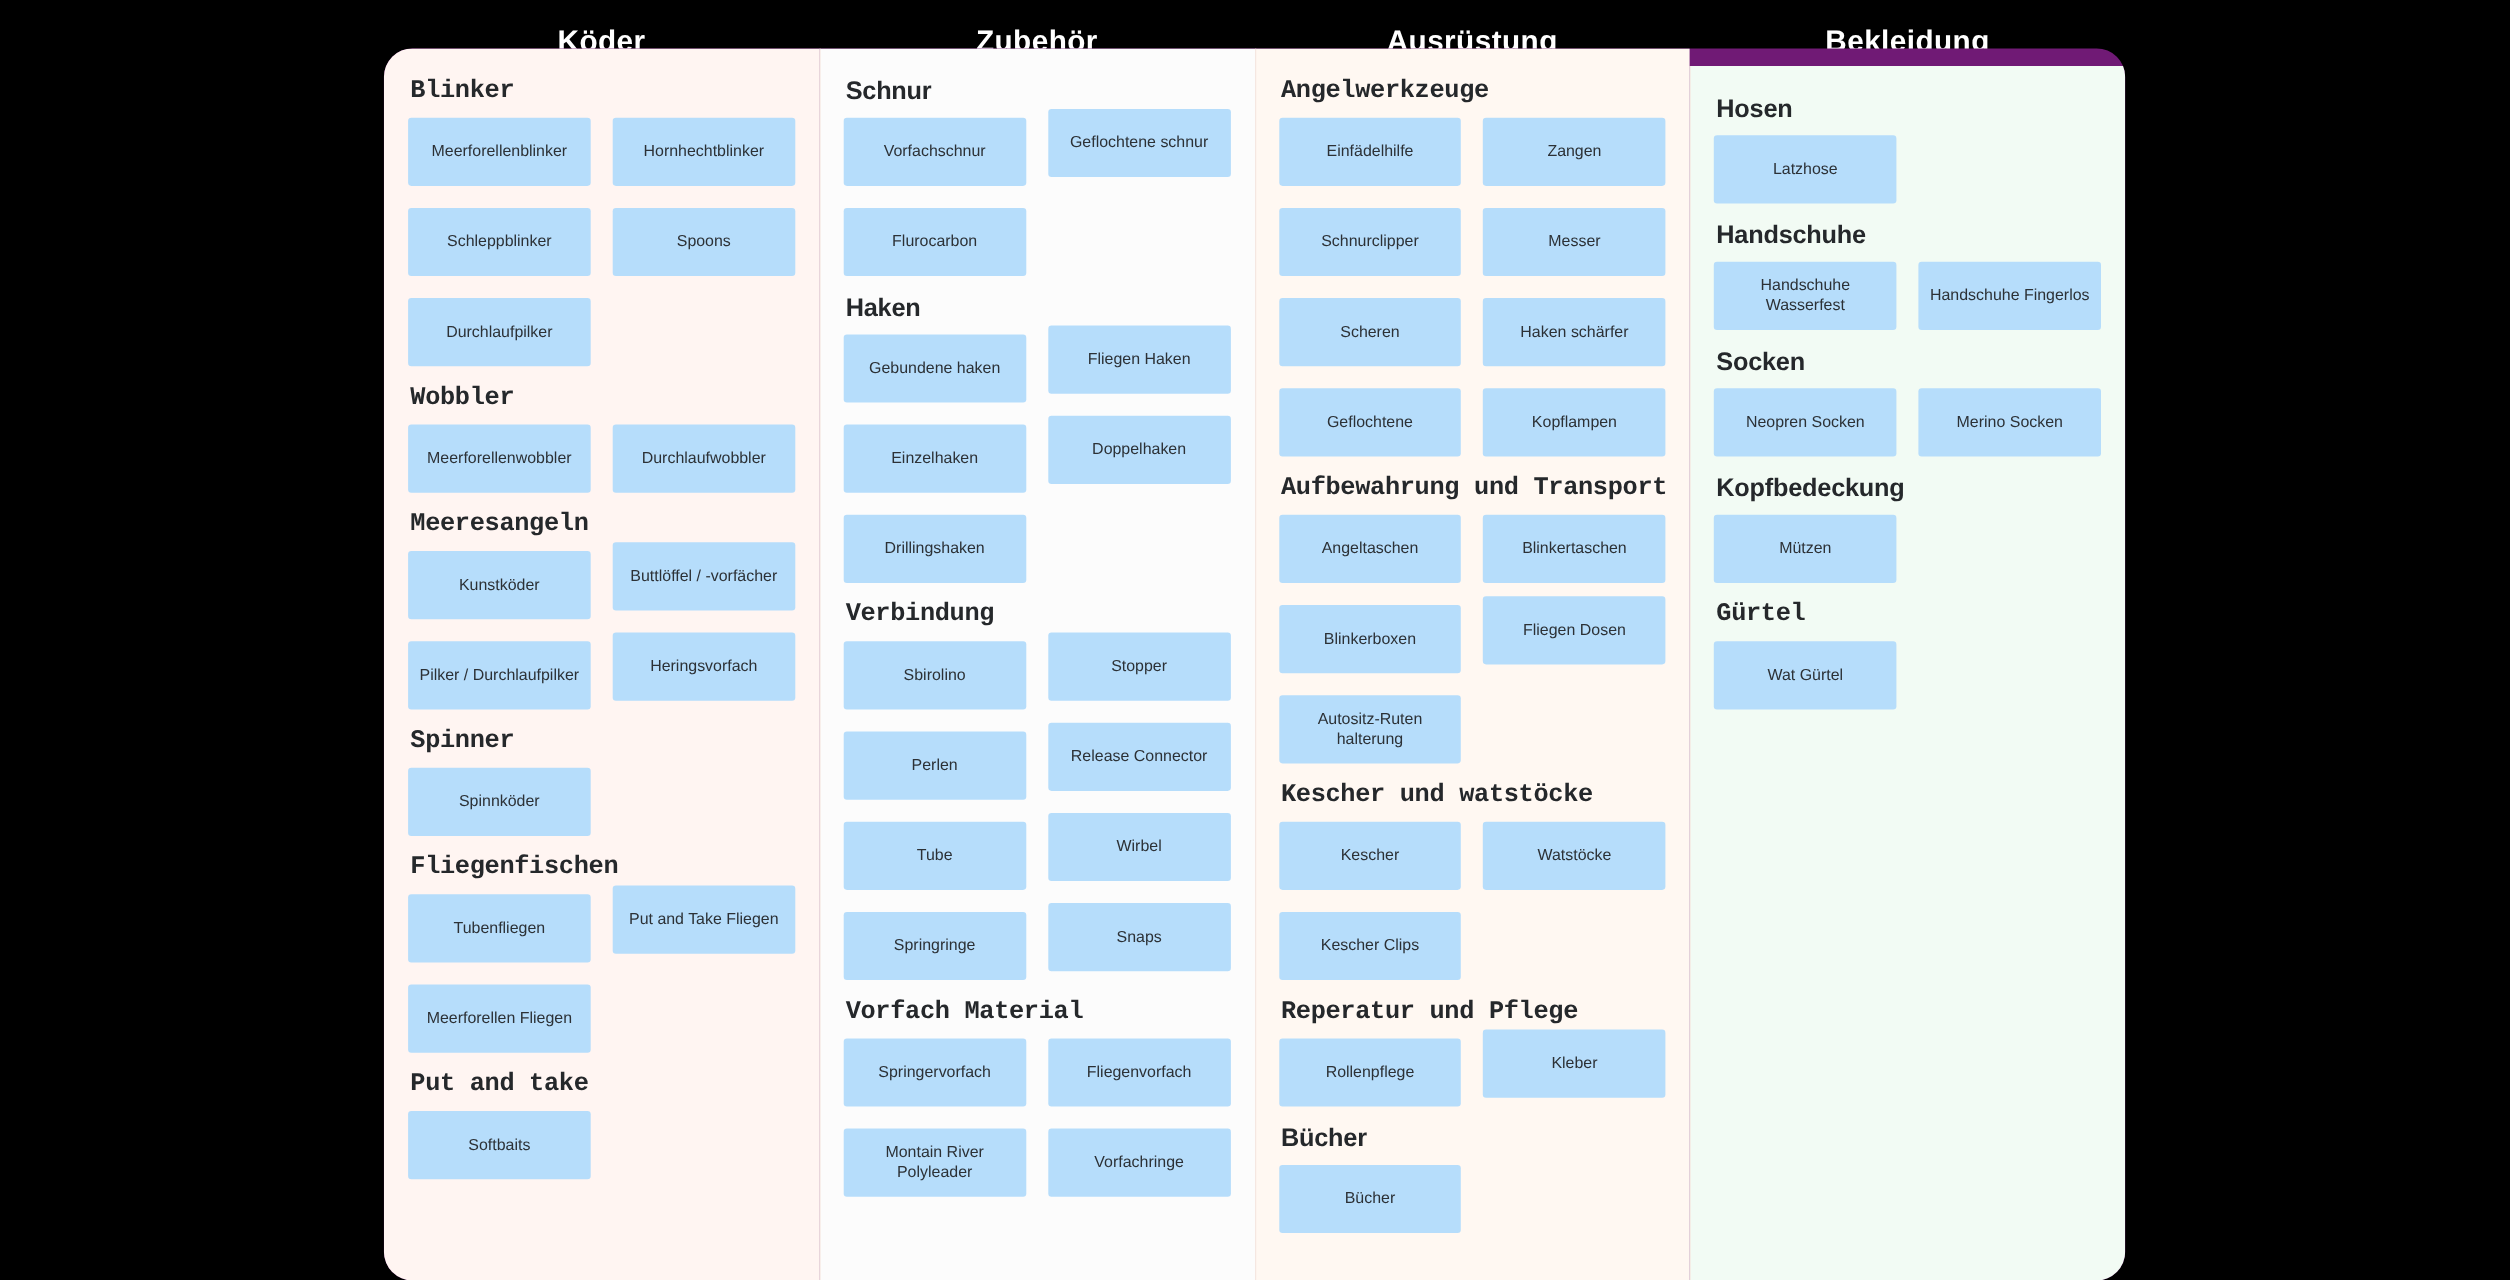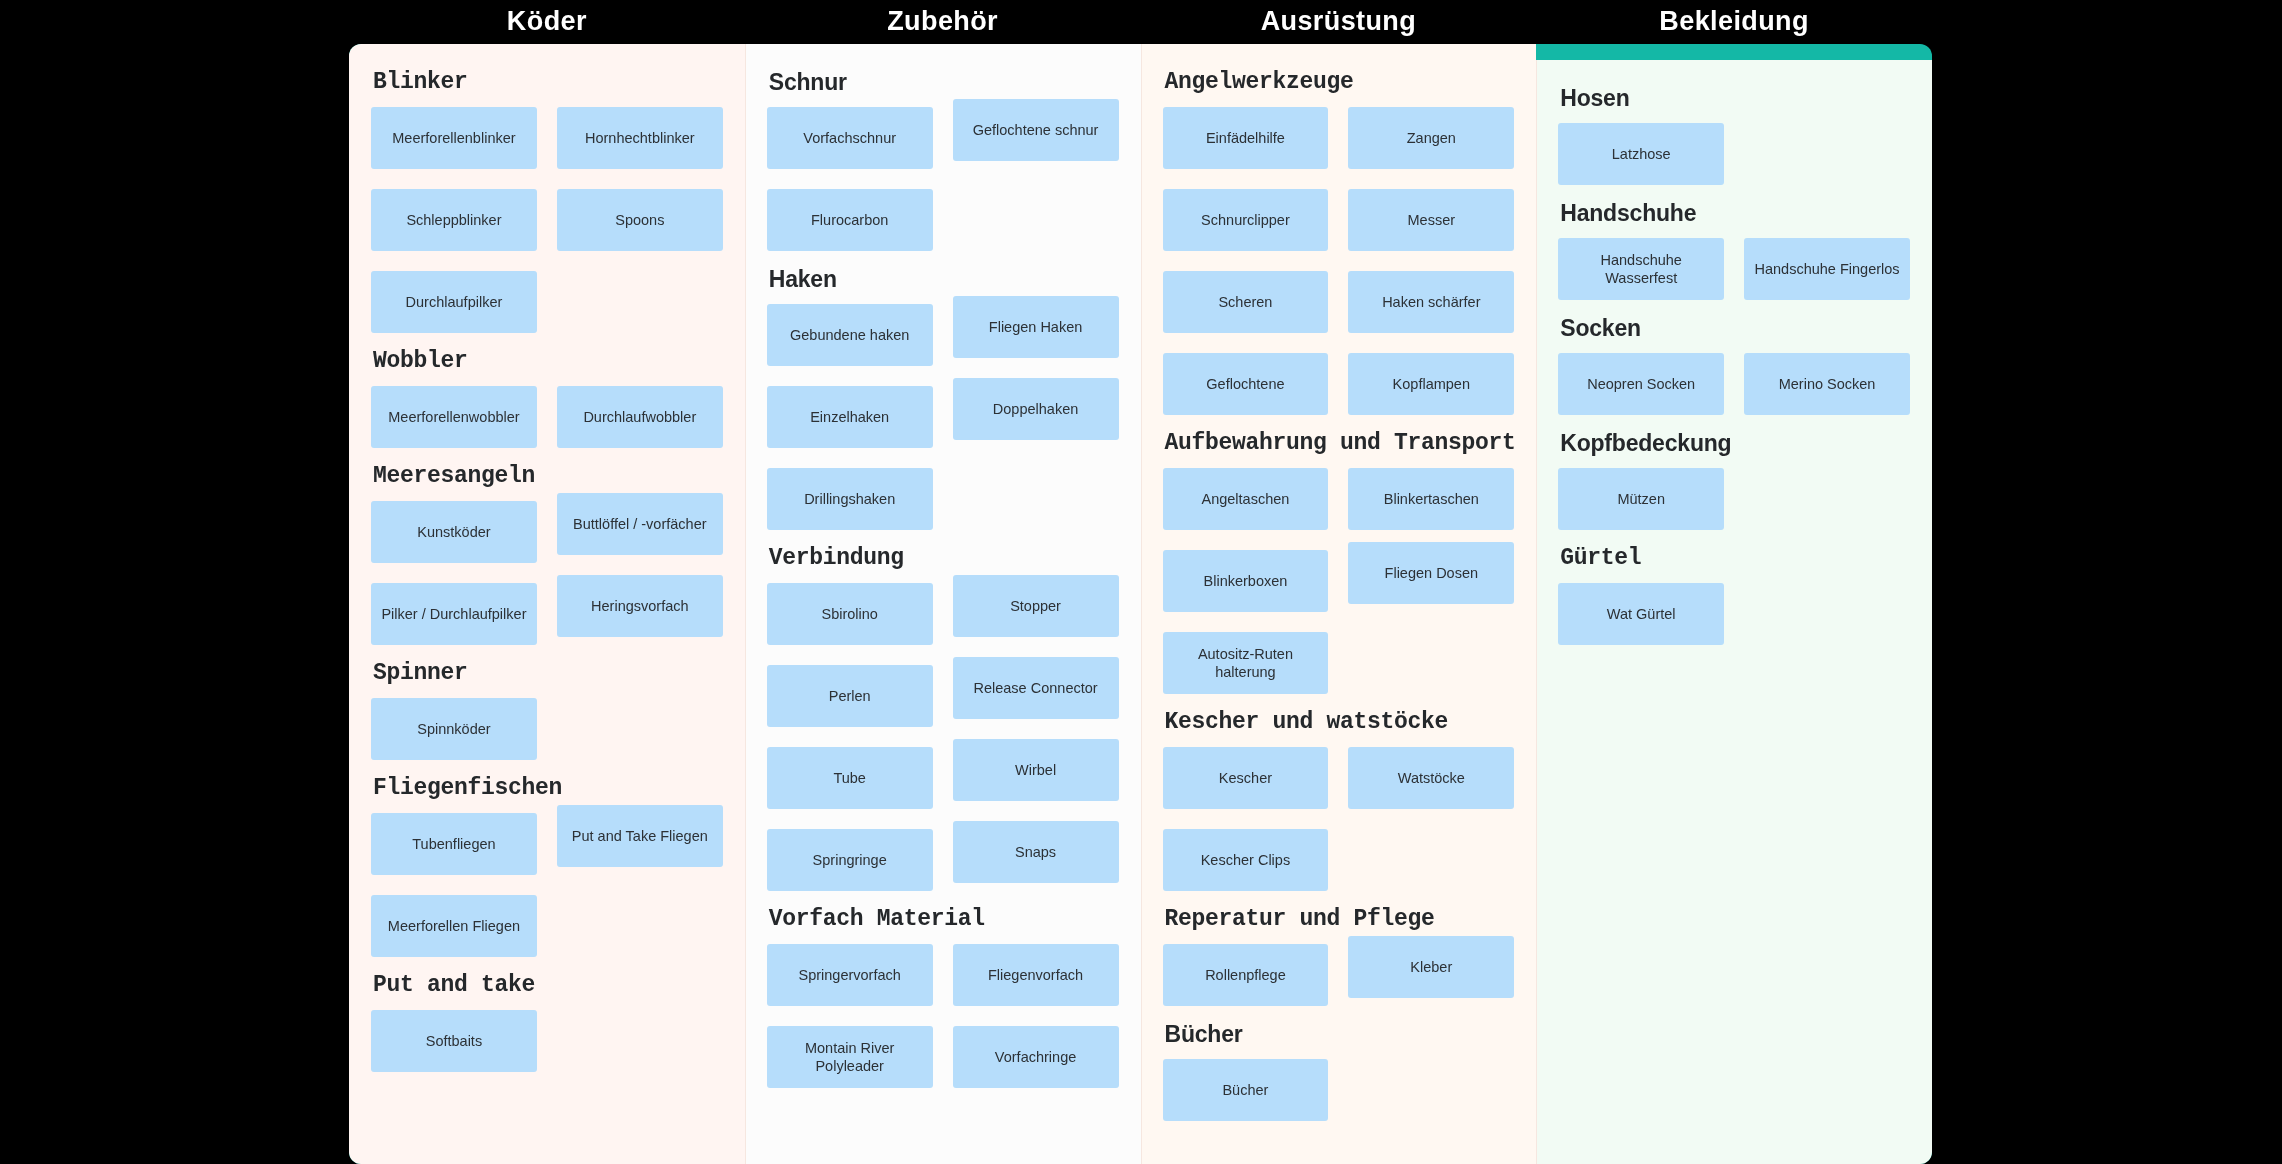--- a/index.html
+++ b/index.html
@@ -31,33 +31,33 @@
   }
   .col-title {
     flex: 1 1 0;
     text-align: center;
     color: #ffffff;
     font-family: "Liberation Sans", sans-serif;
     font-size: 27px;
     font-weight: bold;
     letter-spacing: 0.4px;
     line-height: 34px;
-    padding-top: 4px;
+    padding-top: 20px;
     white-space: nowrap;
   }
 
   
   .board {
     position: absolute;
     left: 349px;
     top: 44px;
     width: 1583px;
     height: 1120px;
-    background: #14b8a6;
-    border-radius: 12px;
+    background: #701a75;
+    border-radius: 26px;
     display: flex;
     overflow: hidden;
   }
 
   .panel {
     flex: 1 1 0;
     min-width: 0;
     position: relative;
     padding: 24px 22px 20px 22px;
     box-sizing: border-box;

